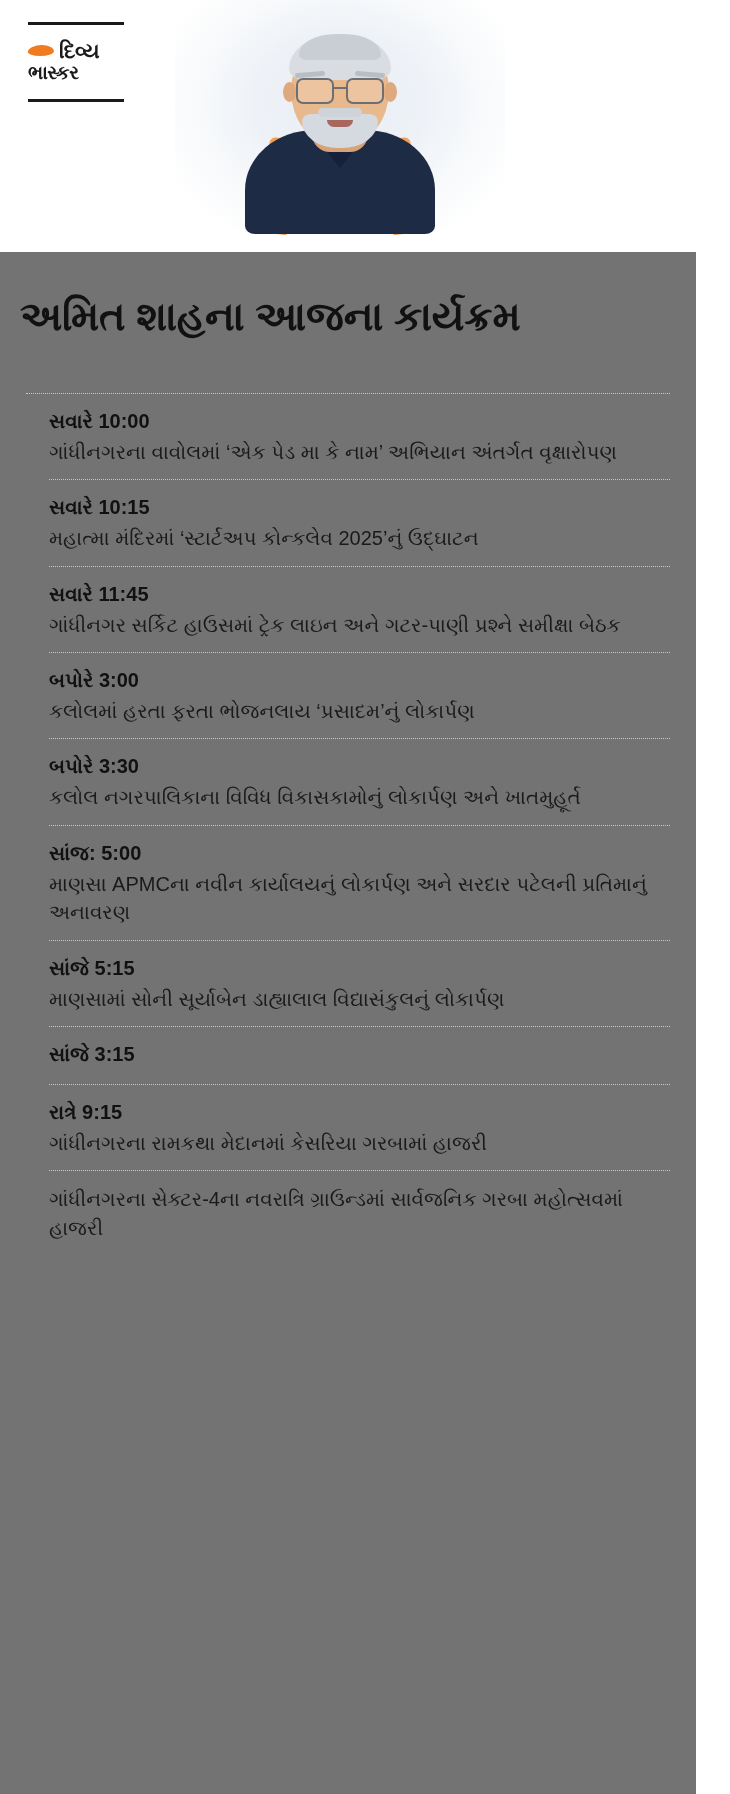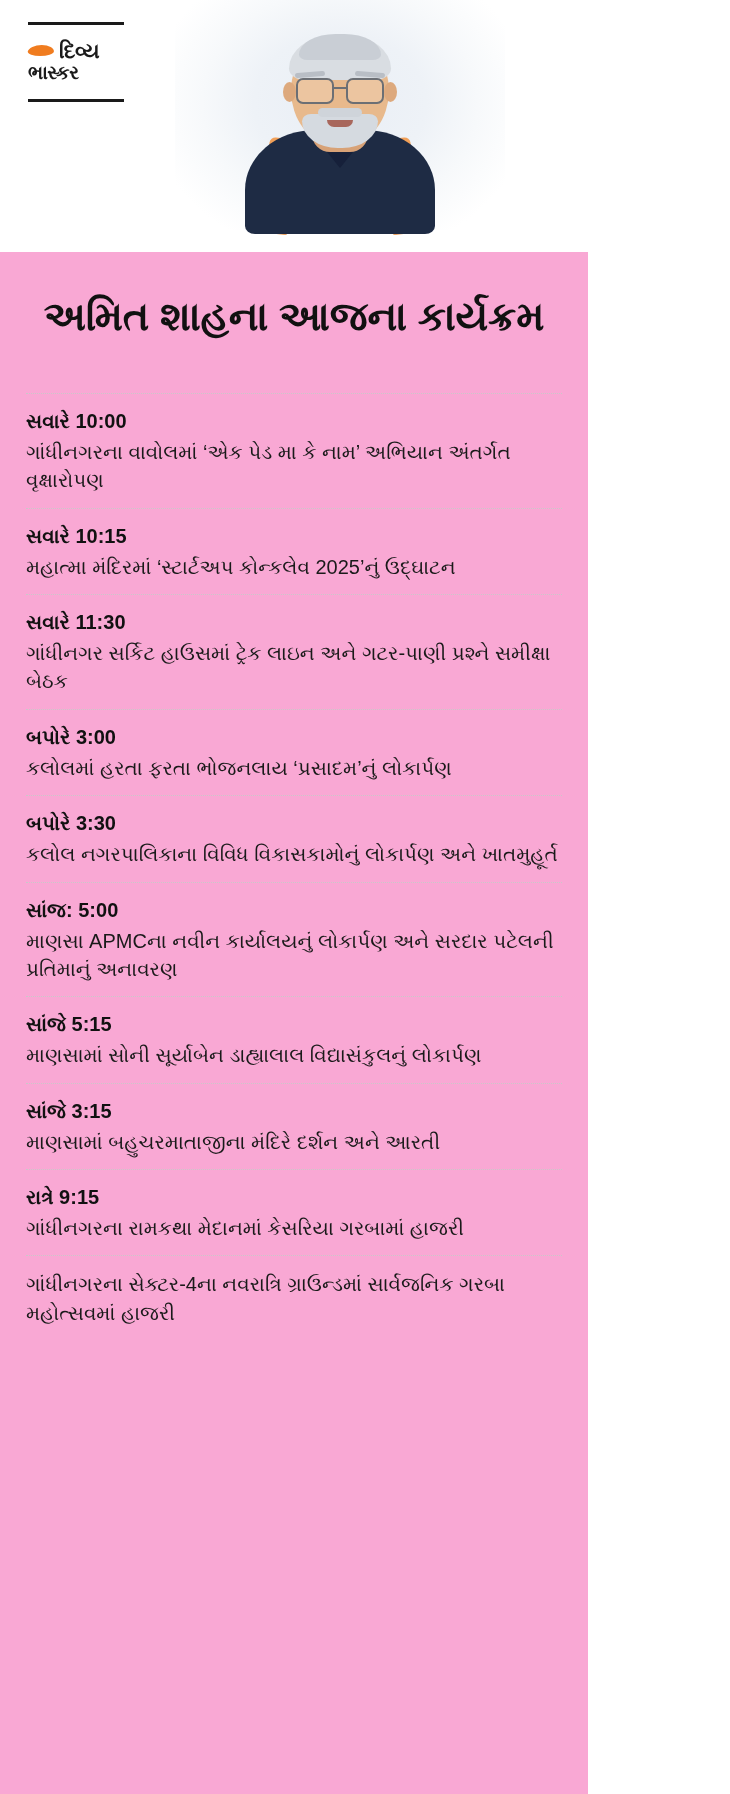--- a/index.html
+++ b/index.html
@@ -10,23 +10,23 @@
   body {
     width: 730px;
     min-height: 1794px;
     font-family: "Liberation Sans", "DejaVu Sans", sans-serif;
     color: #111111;
     -webkit-font-smoothing: antialiased;
   }
 
   .page {
     position: relative;
-    width: 588px;
+    width: 696px;
     min-height: 1794px;
-    background: #f9a8d4;
+    background: #737373;
     overflow: hidden;
   }
 
   
   .hero {
     position: relative;
     width: 730px;
     height: 252px;
     background: #ffffff;
   }
@@ -261,38 +261,39 @@
     transform: translateX(-50%);
     top: 116px;
     width: 42px;
     height: 26px;
     background: #16203a;
     clip-path: polygon(0 0, 100% 0, 50% 100%);
   }
 
   
   .title {
-    text-align: center;
+    text-align: left;
     font-family: "Liberation Sans", "DejaVu Sans", sans-serif;
     font-weight: bold;
     font-size: 40px;
     line-height: 1.15;
     color: #111111;
     padding: 14px 20px 0 20px;
     letter-spacing: -0.2px;
   }
 
   
   .schedule {
     margin: 54px 26px 0 26px;
     border-top: 1px dotted #c9c9c9;
   }
   .item {
     padding: 14px 0 13px 0;
     border-bottom: 1px dotted #c9c9c9;
+    margin-left: 23px;
   }
   .item:last-child {
     border-bottom: none;
   }
   .item-time {
     font-size: 20px;
     font-weight: bold;
     color: #111111;
     line-height: 1.35;
     margin-bottom: 3px;
@@ -357,21 +358,21 @@
       <div class="item-time">સવારે 10:00</div>
       <div class="item-desc">ગાંધીનગરના વાવોલમાં ‘એક પેડ મા કે નામ’ અભિયાન અંતર્ગત વૃક્ષારોપણ</div>
     </div>
 
     <div class="item">
       <div class="item-time">સવારે 10:15</div>
       <div class="item-desc">મહાત્મા મંદિરમાં ‘સ્ટાર્ટઅપ કોન્કલેવ 2025’નું ઉદ્ઘાટન</div>
     </div>
 
     <div class="item">
-      <div class="item-time">સવારે 11:30</div>
+      <div class="item-time">સવારે 11:45</div>
       <div class="item-desc">ગાંધીનગર સર્કિટ હાઉસમાં ટ્રેક લાઇન અને ગટર-પાણી પ્રશ્ને સમીક્ષા બેઠક</div>
     </div>
 
     <div class="item">
       <div class="item-time">બપોરે 3:00</div>
       <div class="item-desc">કલોલમાં હરતા ફરતા ભોજનલાય ‘પ્રસાદમ’નું લોકાર્પણ</div>
     </div>
 
 
     <div class="item">
@@ -384,21 +385,20 @@
       <div class="item-desc">માણસા APMCના નવીન કાર્યાલયનું લોકાર્પણ અને સરદાર પટેલની પ્રતિમાનું અનાવરણ</div>
     </div>
 
     <div class="item">
       <div class="item-time">સાંજે 5:15</div>
       <div class="item-desc">માણસામાં સોની સૂર્યાબેન ડાહ્યાલાલ વિદ્યાસંકુલનું લોકાર્પણ</div>
     </div>
 
     <div class="item">
       <div class="item-time">સાંજે 3:15</div>
-      <div class="item-desc">માણસામાં બહુચરમાતાજીના મંદિરે દર્શન અને આરતી</div>
     </div>
 
     <div class="item">
       <div class="item-time">રાત્રે 9:15</div>
       <div class="item-desc">ગાંધીનગરના રામકથા મેદાનમાં કેસરિયા ગરબામાં હાજરી</div>
     </div>
 
     <div class="item">
       <div class="item-desc">ગાંધીનગરના સેક્ટર-4ના નવરાત્રિ ગ્રાઉન્ડમાં સાર્વજનિક ગરબા મહોત્સવમાં હાજરી</div>
     </div>

